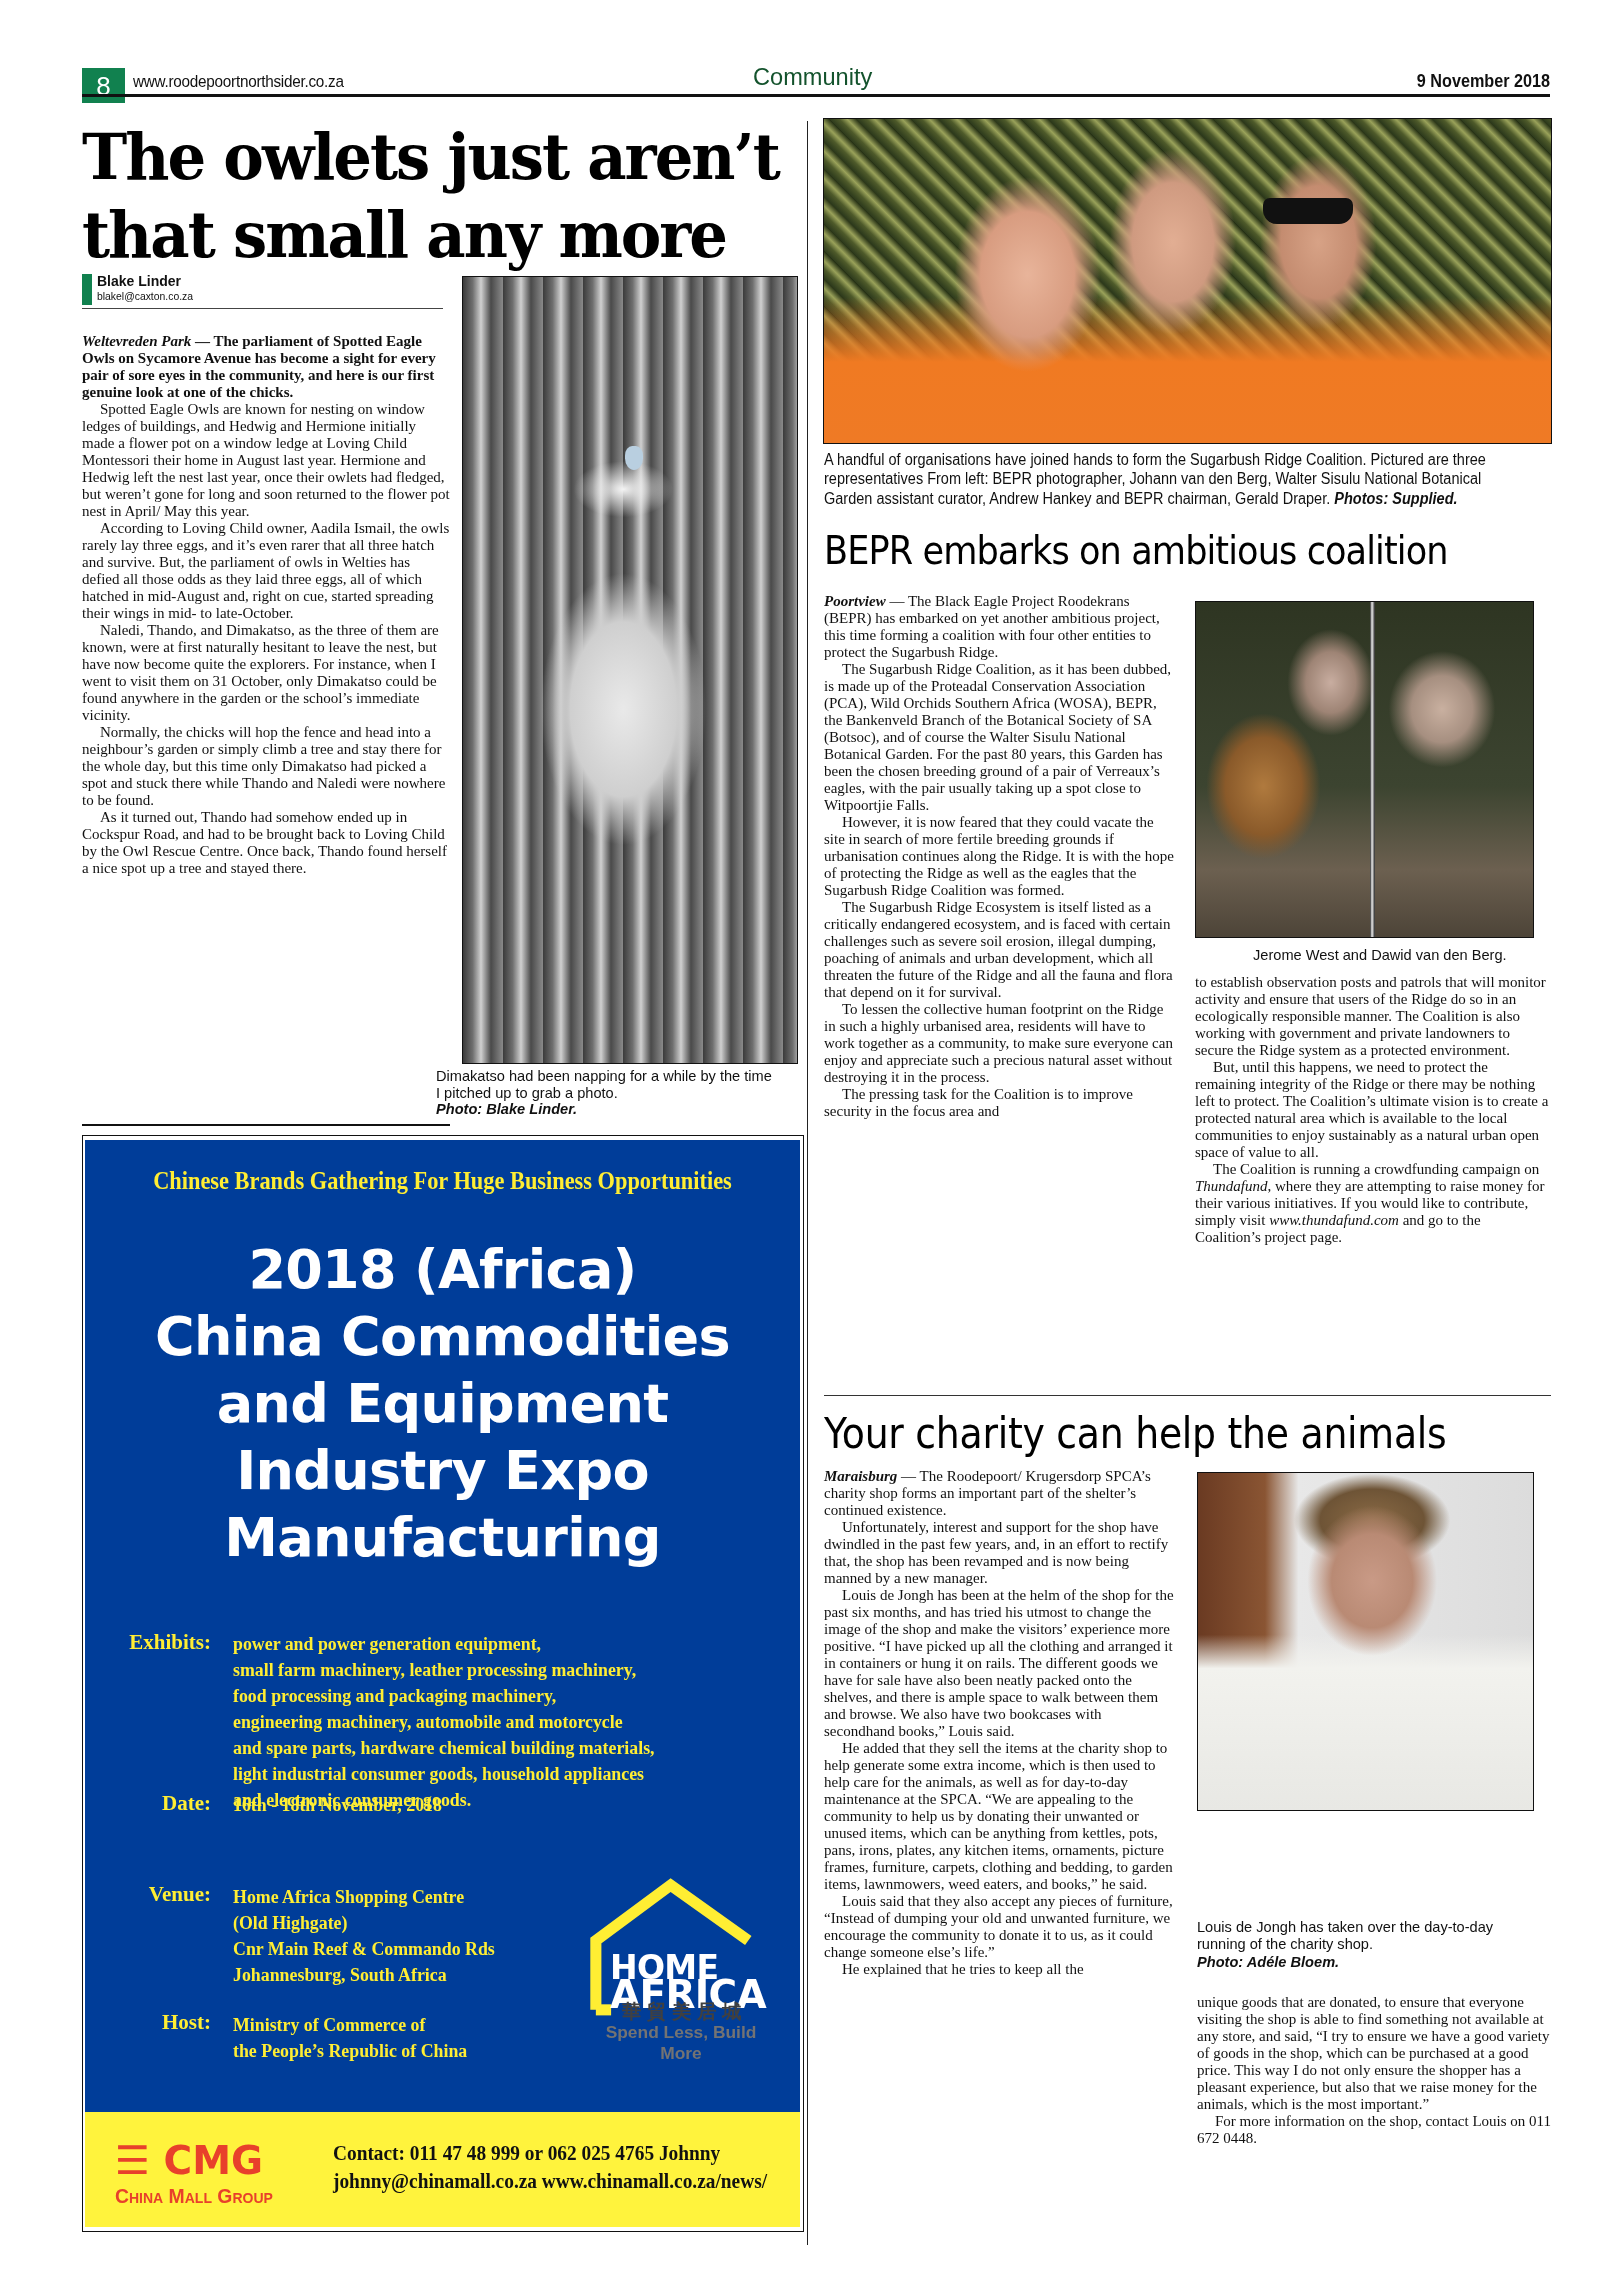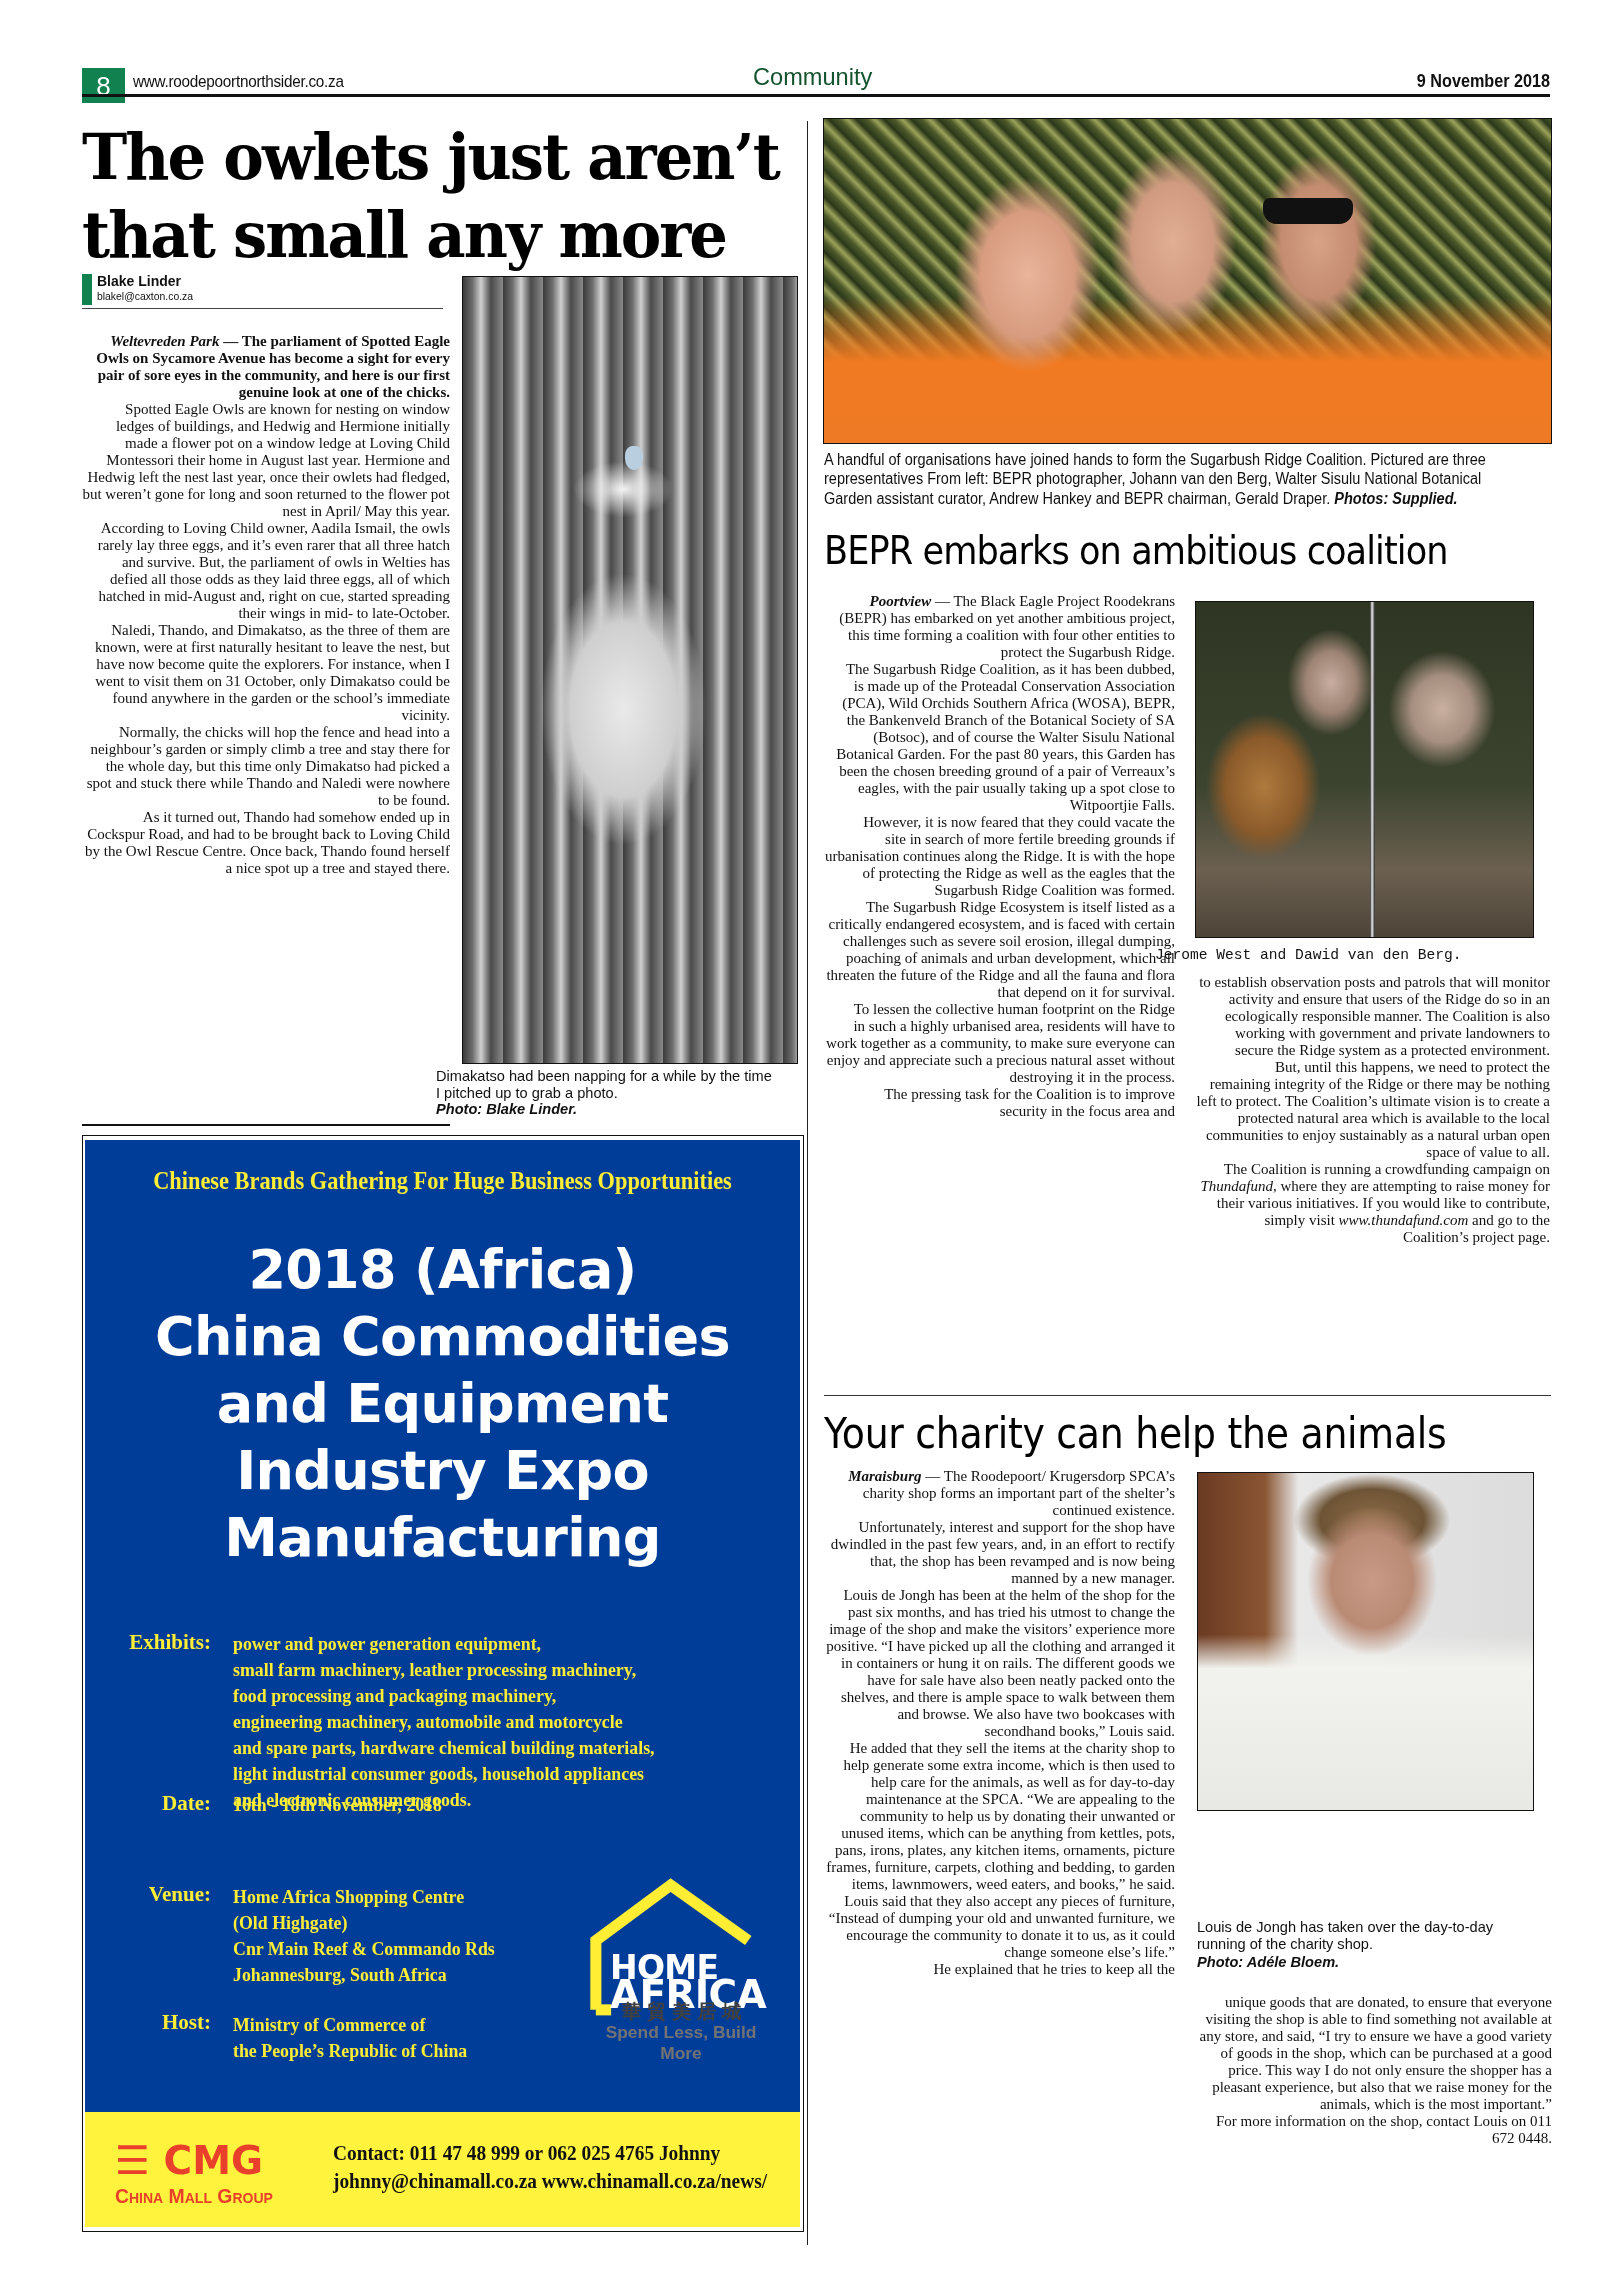--- a/index.html
+++ b/index.html
@@ -17,21 +17,21 @@
   .header-rule { left: 82px; top: 94px; width: 1468px; height: 2.8px; background: #111; }
 
   
   .headline-owl { left: 82px; top: 118px; width: 736px; font-family: "DejaVu Serif", serif; font-weight: bold;
     font-size: 64px; line-height: 78px; letter-spacing: -2.1px; color: #000; transform: scaleX(0.95); transform-origin: left; }
   .byline-bar { left: 82px; top: 274px; width: 9.7px; height: 30.5px; background: #11814f; }
   .byline-name { left: 97px; top: 273px; font-family: "Liberation Sans", sans-serif; font-weight: bold; font-size: 14px; }
   .byline-email { left: 97px; top: 291px; font-family: "Liberation Sans", sans-serif; font-size: 10.4px; }
   .byline-rule { left: 82px; top: 308px; width: 361px; height: 1.4px; background: #444; }
 
-  .col-text { font-size: 15px; line-height: 17px; text-align: right; color: #111; }
+  .col-text { font-size: 15px; line-height: 17px; text-align: left; color: #111; }
   .col-text p { text-indent: 18px; }
   .col-text p.lead { text-indent: 0; }
   .lead-bold { font-weight: bold; }
 
   .owl-col { left: 82px; top: 333px; width: 368px; }
   .owl-photo { left: 462px; top: 276px; width: 336px; height: 788px; border: 1.4px solid #111;
     background:
       radial-gradient(ellipse 118px 194px at 48% 55%, #e9e9e9 0%, #cfcfcf 45%, rgba(120,120,120,0.0) 70%),
       radial-gradient(ellipse 62px 35px at 48% 27%, #f4f4f4 0%, rgba(200,200,200,0) 80%),
       repeating-linear-gradient(90deg, #3b3b3b 0px, #6f6f6f 9.7px, #d0d0d0 18px, #4a4a4a 28px, #8a8a8a 40px);
@@ -79,21 +79,21 @@
   .bepr-col1 { left: 824px; top: 593px; width: 351px; }
   .bepr-col2 { left: 1195px; top: 974px; width: 355px; }
   .photo-dog { left: 1195px; top: 601px; width: 339px; height: 337px; border: 1.4px solid #111;
     background:
       radial-gradient(ellipse 76px 83px at 73% 32%, #c9b0a0 0%, #a68f80 40%, rgba(0,0,0,0) 70%),
       radial-gradient(ellipse 62px 76px at 40% 24%, #c8ada0 0%, #9e8475 40%, rgba(0,0,0,0) 70%),
       radial-gradient(ellipse 76px 97px at 20% 55%, #b07a3e 0%, #8a5a2a 50%, rgba(0,0,0,0) 75%),
       repeating-linear-gradient(90deg, rgba(0,0,0,0) 0px, rgba(0,0,0,0) 174px, #222 174px, #eee 176px, #222 179px),
       linear-gradient(180deg, #2e3522 0%, #3c4430 55%, #6c6050 80%, #4d4438 100%);
   }
-  .cap-dog { left: 1155px; top: 947px; font-family: Liberation Mono, monospace; font-size: 14.6px; }
+  .cap-dog { left: 1253px; top: 947px; font-family: Liberation Sans, sans-serif; font-size: 14.6px; }
   .bepr-rule { left: 824px; top: 1395px; width: 727px; height: 1.4px; background: #333; }
 
   
   .headline-charity { left: 824px; top: 1409px; font-family: "DejaVu Sans", sans-serif; font-size: 42px; letter-spacing: -0.3px; color: #000; transform: scaleX(0.9); transform-origin: left; }
   .charity-col1 { left: 824px; top: 1468px; width: 351px; }
   .photo-louis { left: 1197px; top: 1472px; width: 337px; height: 339px; border: 1.4px solid #111;
     background:
       radial-gradient(ellipse 90px 104px at 52% 32%, #c99a86 0%, #b98a74 45%, rgba(0,0,0,0) 72%),
       radial-gradient(ellipse 104px 62px at 52% 14%, #8a6a45 0%, #6e5436 50%, rgba(0,0,0,0) 75%),
       linear-gradient(180deg, rgba(0,0,0,0) 48%, #f2f2ee 58%, #e8e8e4 100%),

